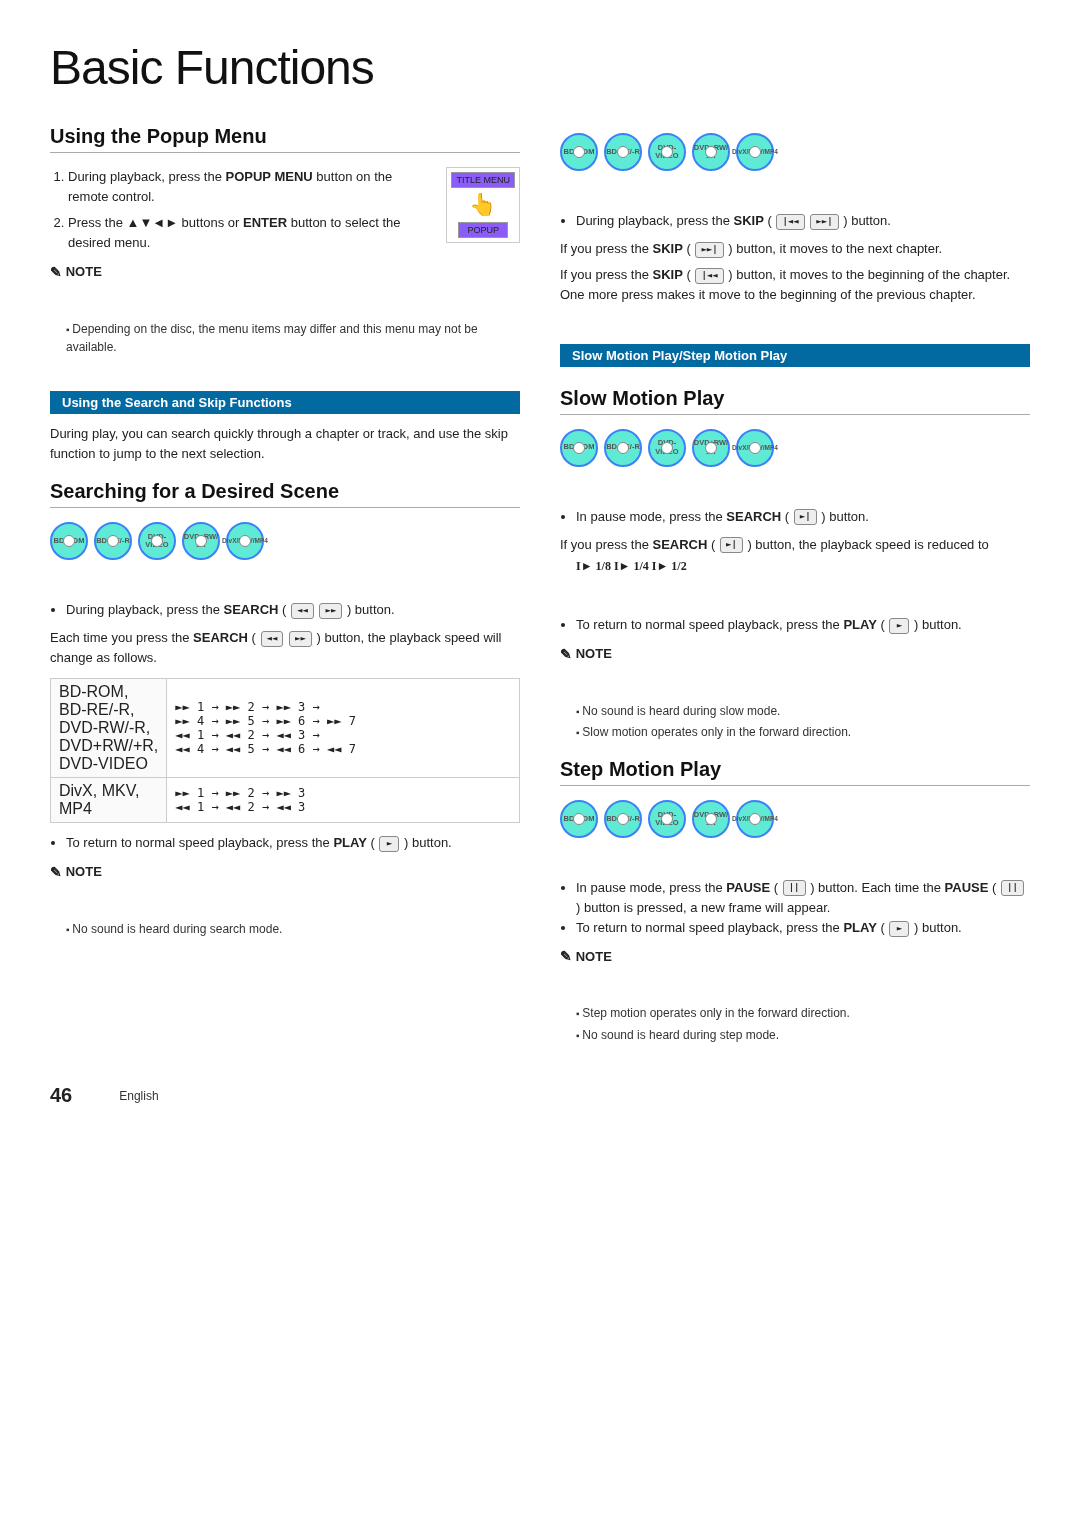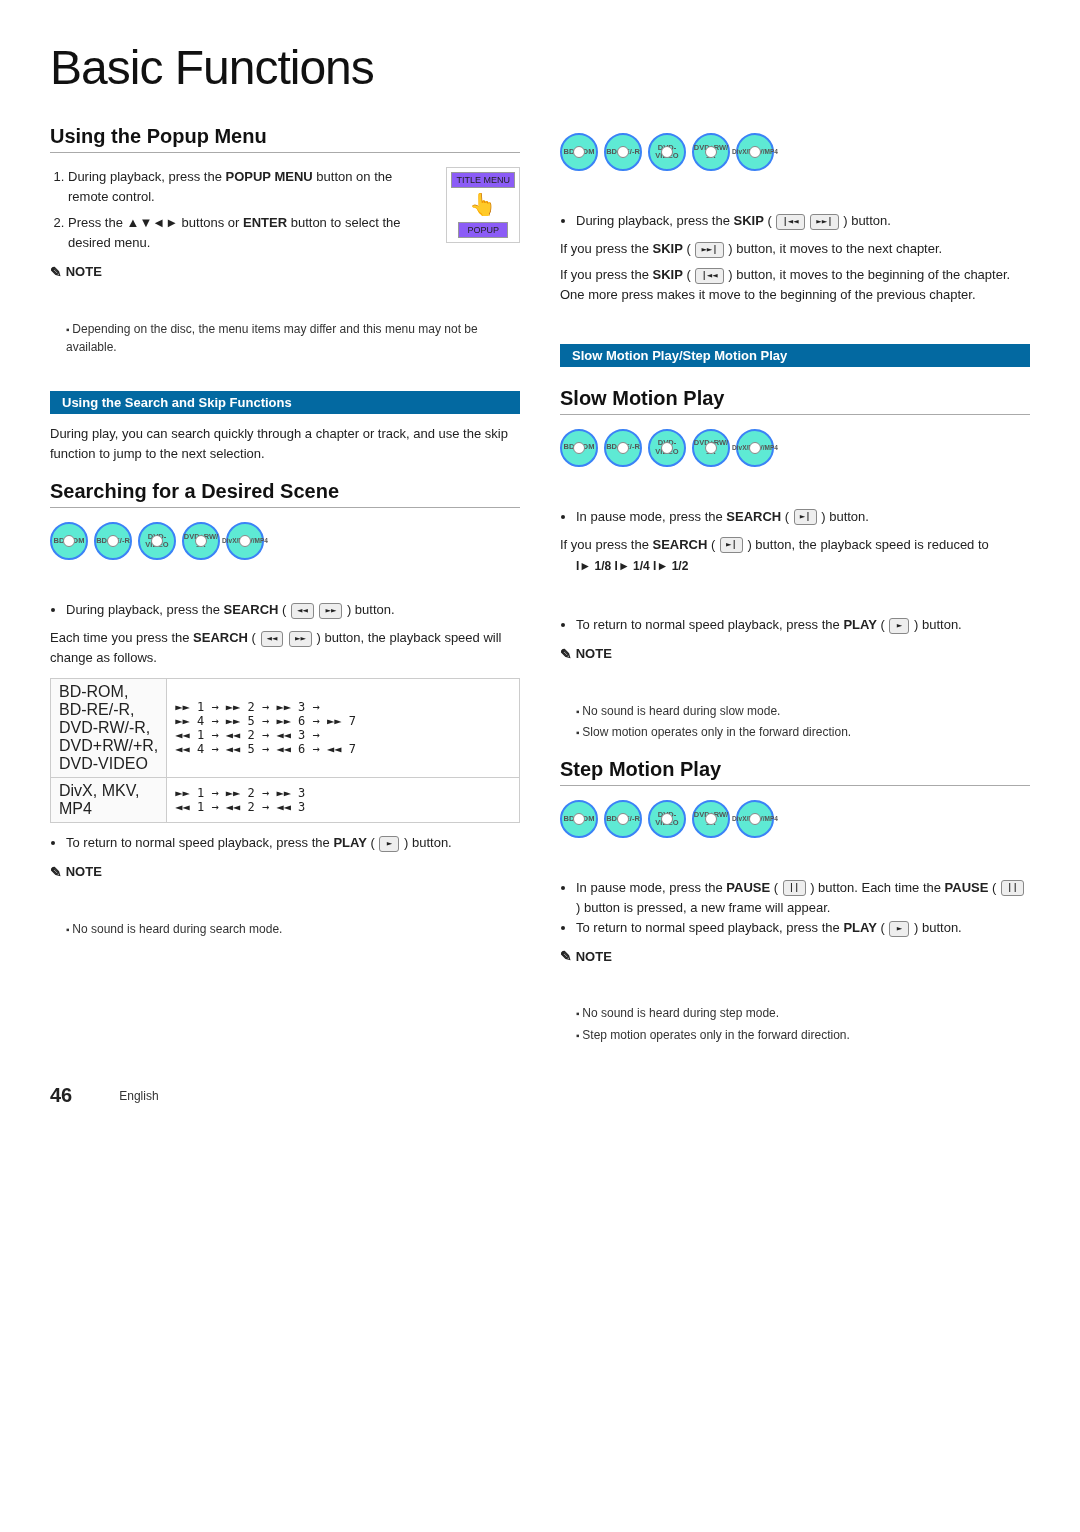--- a/index.html
+++ b/index.html
@@ -380,21 +380,21 @@
 
     <ul>
       <li>
         In pause mode, press the <b>SEARCH</b> ( <span class="inline-btn">►|</span> ) button.
       </li>
     </ul>
 
     <p style="margin:6px 0 2px 0;">
       If you press the <b>SEARCH</b> ( <span class="inline-btn">►|</span> ) button, the playback speed is reduced to
     </p>
-    <p style="font-weight:bold; margin-bottom:6px; padding-left:16px; font-family:Liberation Sans, sans-serif; font-size:12px;">I► 1/8 I► 1/4 I► 1/2</p>
+    <p style="font-weight:bold; margin-bottom:6px; padding-left:16px; font-family:Liberation Serif, serif; font-size:12px;">I► 1/8 I► 1/4 I► 1/2</p>
 
     <ul>
       <li>
         To return to normal speed playback, press the <b>PLAY</b> ( <span class="inline-btn">►</span> ) button.
       </li>
     </ul>
 
     <div class="note-block">
       <div class="note-label">NOTE</div>
       <ul class="note-list">
@@ -419,22 +419,22 @@
         In pause mode, press the <b>PAUSE</b> ( <span class="inline-btn">||</span> ) button. Each time the <b>PAUSE</b> ( <span class="inline-btn">||</span> ) button is pressed, a new frame will appear.
       </li>
       <li>
         To return to normal speed playback, press the <b>PLAY</b> ( <span class="inline-btn">►</span> ) button.
       </li>
     </ul>
 
     <div class="note-block">
       <div class="note-label">NOTE</div>
       <ul class="note-list">
+        <li>Step motion operates only in the forward direction.</li>
         <li>No sound is heard during step mode.</li>
-        <li>Step motion operates only in the forward direction.</li>
       </ul>
     </div>
 
   </div>
 </div>
 
 <div class="page-footer">
   <span class="page-num">46</span>
   <span class="page-lang">English</span>
 </div>

